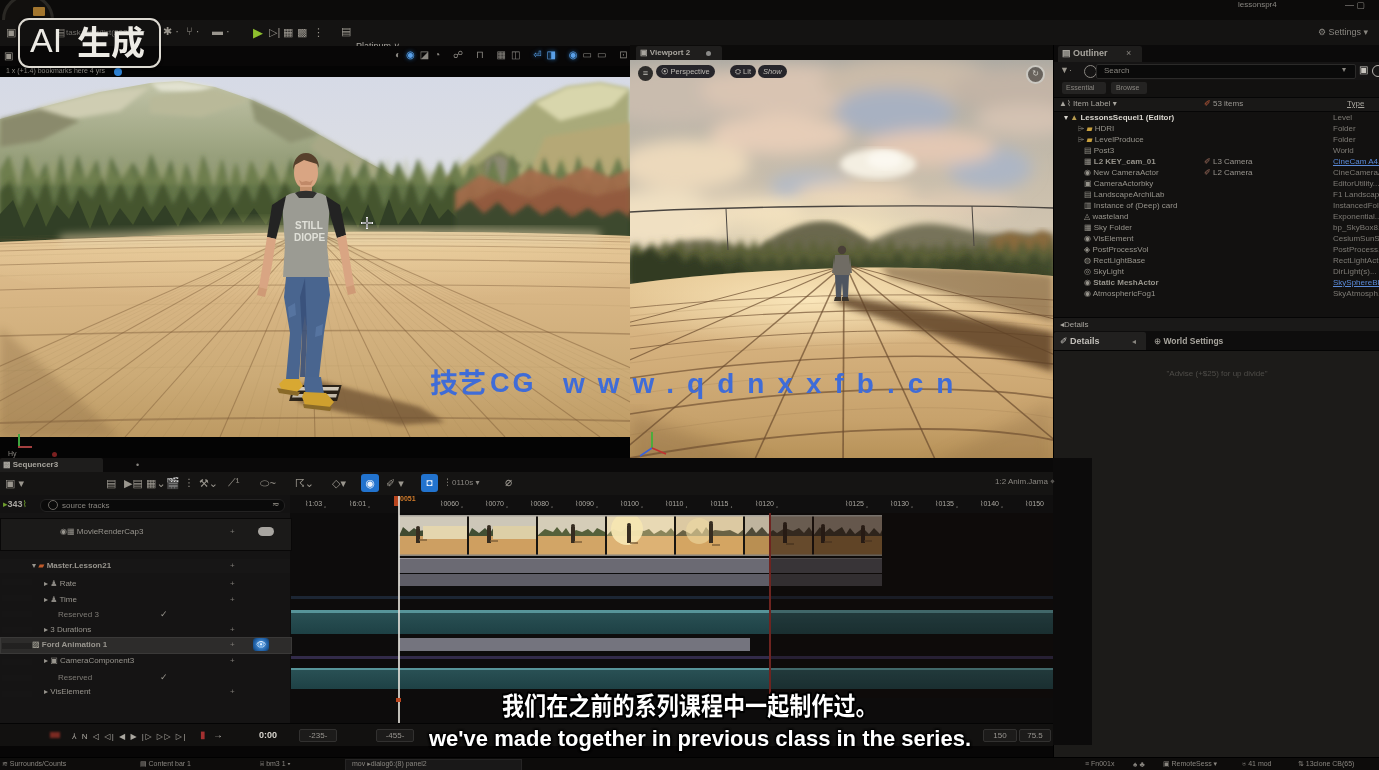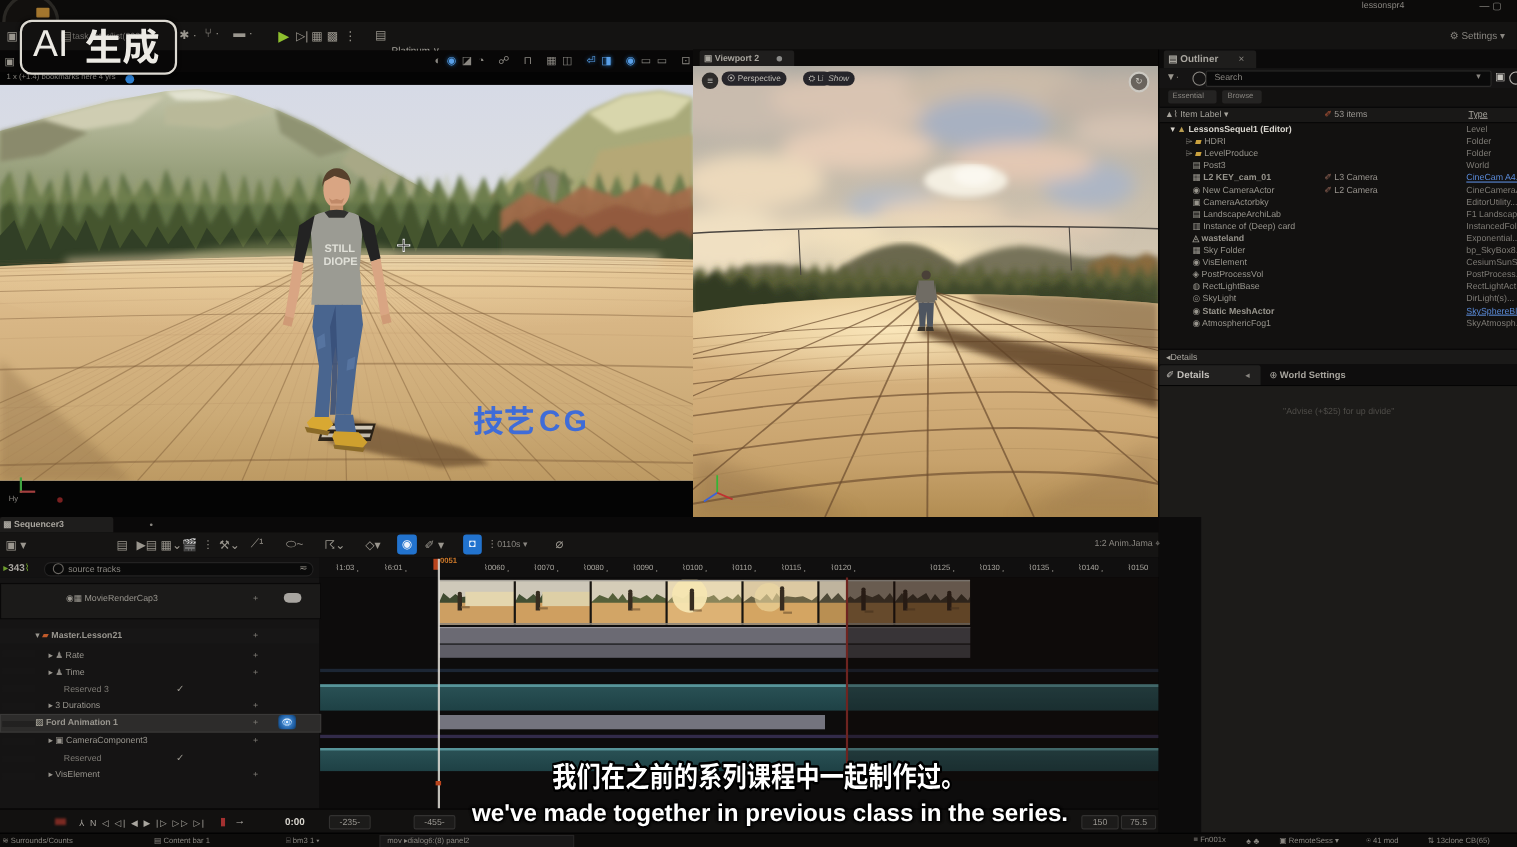--- a/index.html
+++ b/index.html
@@ -363,21 +363,21 @@
     <g stroke-width="1.6">
       <path d="M22,388 L22,372" stroke="#35b535"></path>
       <path d="M22,388 L10,396" stroke="#3a62d8"></path>
       <path d="M22,388 L36,394" stroke="#c03030"></path>
     </g>
   </svg>
   
   <div class="a" style="left:8px;top:6px;width:15px;height:15px;border-radius:50%;background:rgba(20,20,20,0.85);color:#c5c2bc;font-size:9px;text-align:center;line-height:15px;filter:blur(0.3px);">≡</div>
   <div class="a pill" style="left:26px;top:5px;">⦿ Perspective</div>
   <div class="a pill" style="left:100px;top:5px;">⛭ Lit</div>
-  <div class="a pill" style="left:118px;top:5px;font-style:italic;">Show</div>
+  <div class="a pill" style="left:128px;top:5px;font-style:italic;">Show</div>
   <div class="a" style="left:396px;top:5px;width:15px;height:15px;border-radius:50%;border:2px solid #ccc9c2;background:rgba(20,20,20,0.5);color:#ccc9c2;font-size:8px;text-align:center;line-height:14px;filter:blur(0.4px);">↻</div>
   </div>
 </div>
 
 <div id="rpanel" class="a" style="left:1053px;top:45px;width:326px;height:712px;background:#121110;border-left:1px solid #000;">
 
   <div class="a" style="left:0;top:0;width:326px;height:17px;background:#0b0a0a;"></div>
   <div class="a" style="left:4px;top:1px;width:84px;height:16px;background:#1e1d1c;border-radius:2px 2px 0 0;"></div>
   <div class="a bt" style="left:8px;top:3px;font-size:9px;font-weight:bold;">▤ Outliner</div>
   <div class="a bt2" style="left:72px;top:3px;font-size:9px;">×</div>
@@ -392,21 +392,21 @@
   <div class="a" style="left:318px;top:20px;width:10px;height:10px;border:1.5px solid #b8b5b0;border-radius:50%;"></div>
 
   <div class="a" style="left:8px;top:37px;width:44px;height:12px;background:#242322;border-radius:2px;"></div>
   <div class="a" style="left:57px;top:37px;width:36px;height:12px;background:#242322;border-radius:2px;"></div>
   <div class="a bt2" style="left:12px;top:39px;font-size:7px;">Essential</div>
   <div class="a bt2" style="left:62px;top:39px;font-size:7px;">Browse</div>
 
   <div class="a" style="left:0;top:52px;width:326px;height:13px;background:#191817;border-top:1px solid #060606;border-bottom:1px solid #060606;"></div>
   <div class="a bt" style="left:5px;top:54px;font-size:8px;">▲⌇ Item Label ▾</div>
   <div class="a" style="left:150px;top:54px;font-size:8px;color:#c05a3a;filter:blur(0.4px);">✐ <span style="color:#9a9792;">53 items</span></div>
-  <div class="a bt" style="left:281px;top:54px;font-size:8px;text-decoration:underline;">Type</div>
+  <div class="a bt" style="left:293px;top:54px;font-size:8px;text-decoration:underline;">Type</div>
 
   <div id="olrows" class="a" style="left:0;top:66px;width:326px;height:192px;font-size:8px;">
     <div class="a bt" style="left:10px;top:2px;color:#d8d5ce;">▾ <span style="color:#b89c50;">▲</span> <b>LessonsSequel1 (Editor)</b></div>
         <div class="a bt2" style="left:279px;top:2px;">Level</div>
     <div class="a bt" style="left:24px;top:13px;">⌲ <span style="color:#c9a13e;">▰</span> HDRI</div>
         <div class="a bt2" style="left:279px;top:13px;">Folder</div>
     <div class="a bt" style="left:24px;top:24px;">⌲ <span style="color:#c9a13e;">▰</span> LevelProduce</div>
         <div class="a bt2" style="left:279px;top:24px;">Folder</div>
     <div class="a bt" style="left:30px;top:35px;">▤ Post3</div>
         <div class="a bt2" style="left:279px;top:35px;">World</div>
@@ -415,21 +415,21 @@
         <div class="a" style="left:279px;top:46px;color:#5a8ad8;filter:blur(0.5px);text-decoration:underline;white-space:nowrap;">CineCam A4.2...</div>
     <div class="a bt" style="left:30px;top:57px;">◉ New CameraActor</div>
         <div class="a" style="left:150px;top:57px;color:#9a6a5a;filter:blur(0.5px);white-space:nowrap;">✐ <span style="color:#98948e;">L2 Camera</span></div>
         <div class="a bt2" style="left:279px;top:57px;">CineCameraA...</div>
     <div class="a bt" style="left:30px;top:68px;">▣ CameraActorbky</div>
         <div class="a bt2" style="left:279px;top:68px;">EditorUtility...</div>
     <div class="a bt" style="left:30px;top:79px;">▤ LandscapeArchiLab</div>
         <div class="a bt2" style="left:279px;top:79px;">F1 Landscape...</div>
     <div class="a bt" style="left:30px;top:90px;">▥ Instance of (Deep) card</div>
         <div class="a bt2" style="left:279px;top:90px;">InstancedFol...</div>
-    <div class="a bt" style="left:30px;top:101px;font-weight:bold;">◬ wasteland</div>
+    <div class="a bt" style="left:30px;top:101px;">◬ wasteland</div>
         <div class="a bt2" style="left:279px;top:101px;">Exponential...</div>
     <div class="a bt" style="left:30px;top:112px;">▦ Sky Folder</div>
         <div class="a bt2" style="left:279px;top:112px;">bp_SkyBox8...</div>
     <div class="a bt" style="left:30px;top:123px;">◉ VisElement</div>
         <div class="a bt2" style="left:279px;top:123px;">CesiumSunS...</div>
     <div class="a bt" style="left:30px;top:134px;">◈ PostProcessVol</div>
         <div class="a bt2" style="left:279px;top:134px;">PostProcess...</div>
     <div class="a bt" style="left:30px;top:145px;">◍ RectLightBase</div>
         <div class="a bt2" style="left:279px;top:145px;">RectLightAct...</div>
     <div class="a bt" style="left:30px;top:156px;">◎ SkyLight</div>
@@ -444,21 +444,21 @@
   <div class="a bt" style="left:6px;top:275px;font-size:8px;">◂Details</div>
   <div class="a" style="left:0;top:286px;width:326px;height:19px;background:#0e0d0d;border-bottom:1px solid #040404;"></div>
   <div class="a" style="left:0;top:287px;width:92px;height:18px;background:#21201f;border-radius:2px 2px 0 0;"></div>
   <div class="a" style="left:6px;top:291px;font-size:9px;color:#c2bfba;filter:blur(0.5px);">✐ <b>Details</b></div>
   <div class="a bt2" style="left:78px;top:292px;font-size:8px;">◂</div>
   <div class="a bt" style="left:100px;top:291px;font-size:8.5px;">⊕ <b>World Settings</b></div>
   <div class="a" style="left:0;top:306px;width:326px;height:406px;background:#1c1b19;"></div>
   <div class="a" style="left:0;top:324px;width:326px;text-align:center;font-size:8px;color:#4e4c48;filter:blur(0.5px);">"Advise (+$25) for up divide"</div>
 </div>
 
-<div id="seq" class="a" style="left:0;top:470px;width:1092px;height:287px;background:#0c0b0b;">
+<div id="seq" class="a" style="left:0;top:458px;width:1092px;height:287px;background:#0c0b0b;">
 
   <div class="a" style="left:0;top:0;width:1053px;height:14px;background:#0a0909;"></div>
   <div class="a" style="left:0;top:0;width:103px;height:14px;background:#1e1d1c;border-radius:2px 2px 0 0;"></div>
   <div class="a bt" style="left:3px;top:2px;font-size:8px;font-weight:bold;">▩ Sequencer3</div>
   <div class="a bt2" style="left:136px;top:2px;font-size:9px;">•</div>
 
   <div class="a" style="left:0;top:14px;width:1053px;height:23px;background:#151413;border-bottom:1px solid #060505;"></div>
   <div class="a ic" style="left:5px;top:19px;font-size:11px;">▣ ▾</div>
   <div class="a ic" style="left:106px;top:19px;font-size:11px;">▤</div>
   <div class="a ic" style="left:124px;top:19px;font-size:11px;">▶▤</div>
@@ -658,20 +658,21 @@
     <svg class="a" style="left:77px;top:24px;filter:blur(0.7px)" width="72" height="40" xmlns="http://www.w3.org/2000/svg">
       <path transform="translate(0.0,31) scale(0.03400,-0.03400)" d="M208 837C173 699 108 562 30 477C60 461 114 425 138 405C171 445 202 495 231 551H439V374H166V258H439V56H51V-61H955V56H565V258H865V374H565V551H904V668H565V850H439V668H284C303 714 319 761 332 809Z" fill="#eceae4"></path>
       <path transform="translate(34.0,31) scale(0.03400,-0.03400)" d="M514 848C514 799 516 749 518 700H108V406C108 276 102 100 25 -20C52 -34 106 -78 127 -102C210 21 231 217 234 364H365C363 238 359 189 348 175C341 166 331 163 318 163C301 163 268 164 232 167C249 137 262 90 264 55C311 54 354 55 381 59C410 64 431 73 451 98C474 128 479 218 483 429C483 443 483 473 483 473H234V582H525C538 431 560 290 595 176C537 110 468 55 390 13C416 -10 460 -60 477 -86C539 -48 595 -3 646 50C690 -32 747 -82 817 -82C910 -82 950 -38 969 149C937 161 894 189 867 216C862 90 850 40 827 40C794 40 762 82 734 154C807 253 865 369 907 500L786 529C762 448 730 373 690 306C672 387 658 481 649 582H960V700H856L905 751C868 785 795 830 740 859L667 787C708 763 759 729 795 700H642C640 749 639 798 640 848Z" fill="#eceae4"></path>
     </svg>
 
 <svg class="a" style="left:430px;top:367px;filter:blur(0.5px)" width="60" height="36" xmlns="http://www.w3.org/2000/svg">
       <path transform="translate(0.0,26) scale(0.02800,-0.02800)" d="M601 850V707H386V596H601V476H403V368H456L425 359C463 267 510 187 569 119C498 74 417 42 328 21C351 -5 379 -56 392 -87C490 -58 579 -18 656 36C726 -20 809 -62 907 -90C924 -60 958 -11 984 13C894 35 816 69 751 114C836 199 900 309 938 449L861 480L841 476H720V596H945V707H720V850ZM542 368H787C757 299 713 240 660 190C610 241 571 301 542 368ZM156 850V659H40V548H156V370C108 359 64 349 27 342L58 227L156 252V44C156 29 151 24 137 24C124 24 82 24 42 25C57 -6 72 -54 76 -84C147 -84 195 -81 229 -63C263 -44 274 -15 274 43V283L381 312L366 422L274 399V548H373V659H274V850Z" fill="#3f6cd8"></path>
       <path transform="translate(28.0,26) scale(0.02800,-0.02800)" d="M147 504V393H512C181 211 163 150 163 84C164 -5 236 -61 389 -61H752C886 -61 938 -24 953 161C917 167 875 181 841 200C836 73 815 55 764 55H380C322 55 287 66 287 95C287 131 322 179 823 427C834 431 842 438 847 442L762 508L737 503ZM615 850V752H385V850H262V752H50V637H262V562H385V637H615V562H738V637H947V752H738V850Z" fill="#3f6cd8"></path>
     </svg>
     <div class="a" style="left:490px;top:368px;font-size:27px;font-weight:bold;color:#3f6cd8;filter:blur(0.5px);letter-spacing:3px;">CG</div>
+    <div class="a" style="left:563px;top:368px;font-size:28px;font-weight:bold;color:#3f6cd8;filter:blur(0.5px);letter-spacing:13px;white-space:nowrap;">www.qdnxxfb.cn</div>
 
 <svg class="a" style="left:502px;top:686px" width="381" height="38" xmlns="http://www.w3.org/2000/svg">
       <path transform="translate(0.0,29.5) scale(0.02210,-0.02600)" d="M705 761C759 711 822 641 847 594L944 661C915 709 849 775 795 822ZM815 419C789 370 756 324 719 282C708 333 698 391 690 452H952V565H678C670 654 666 748 668 842H543C544 750 547 656 555 565H360V700C419 712 475 726 526 741L444 843C342 809 185 777 45 759C58 732 74 687 79 658C130 664 185 671 239 679V565H50V452H239V316C160 303 88 291 31 283L60 162L239 197V52C239 36 233 31 216 31C198 30 139 29 83 32C100 -1 120 -56 125 -89C207 -89 267 -85 307 -66C347 -47 360 -14 360 51V222L525 257L517 365L360 337V452H566C578 354 595 261 617 182C548 124 470 75 391 39C421 12 455 -28 472 -57C537 -23 600 18 658 65C701 -33 758 -93 831 -93C922 -93 960 -49 979 127C947 140 906 168 880 196C875 77 863 29 843 29C812 29 781 75 754 152C819 218 875 292 920 373Z" fill="#000" stroke="#000" stroke-width="170" stroke-linejoin="round"></path>
       <path transform="translate(0.0,29.5) scale(0.02210,-0.02600)" d="M705 761C759 711 822 641 847 594L944 661C915 709 849 775 795 822ZM815 419C789 370 756 324 719 282C708 333 698 391 690 452H952V565H678C670 654 666 748 668 842H543C544 750 547 656 555 565H360V700C419 712 475 726 526 741L444 843C342 809 185 777 45 759C58 732 74 687 79 658C130 664 185 671 239 679V565H50V452H239V316C160 303 88 291 31 283L60 162L239 197V52C239 36 233 31 216 31C198 30 139 29 83 32C100 -1 120 -56 125 -89C207 -89 267 -85 307 -66C347 -47 360 -14 360 51V222L525 257L517 365L360 337V452H566C578 354 595 261 617 182C548 124 470 75 391 39C421 12 455 -28 472 -57C537 -23 600 18 658 65C701 -33 758 -93 831 -93C922 -93 960 -49 979 127C947 140 906 168 880 196C875 77 863 29 843 29C812 29 781 75 754 152C819 218 875 292 920 373Z" fill="#fff"></path>
       <path transform="translate(22.1,29.5) scale(0.02210,-0.02600)" d="M359 798C402 736 454 653 476 602L574 662C549 713 494 793 450 851ZM316 628V-88H433V628ZM573 817V709H816V43C816 28 811 22 795 22C779 21 726 21 679 24C695 -6 711 -56 716 -87C795 -87 848 -84 885 -66C923 -48 935 -17 935 42V817ZM202 846C163 701 98 554 23 458C43 427 73 359 82 329C95 345 108 363 120 381V-89H234V595C265 667 292 742 313 814Z" fill="#000" stroke="#000" stroke-width="170" stroke-linejoin="round"></path>
       <path transform="translate(22.1,29.5) scale(0.02210,-0.02600)" d="M359 798C402 736 454 653 476 602L574 662C549 713 494 793 450 851ZM316 628V-88H433V628ZM573 817V709H816V43C816 28 811 22 795 22C779 21 726 21 679 24C695 -6 711 -56 716 -87C795 -87 848 -84 885 -66C923 -48 935 -17 935 42V817ZM202 846C163 701 98 554 23 458C43 427 73 359 82 329C95 345 108 363 120 381V-89H234V595C265 667 292 742 313 814Z" fill="#fff"></path>
       <path transform="translate(44.2,29.5) scale(0.02210,-0.02600)" d="M371 850C359 804 344 757 326 711H55V596H273C212 480 129 375 23 306C42 277 69 224 82 191C114 213 143 236 171 262V-88H292V398C337 459 376 526 409 596H947V711H458C472 747 485 784 496 820ZM585 553V387H381V276H585V47H343V-64H944V47H706V276H906V387H706V553Z" fill="#000" stroke="#000" stroke-width="170" stroke-linejoin="round"></path>
       <path transform="translate(44.2,29.5) scale(0.02210,-0.02600)" d="M371 850C359 804 344 757 326 711H55V596H273C212 480 129 375 23 306C42 277 69 224 82 191C114 213 143 236 171 262V-88H292V398C337 459 376 526 409 596H947V711H458C472 747 485 784 496 820ZM585 553V387H381V276H585V47H343V-64H944V47H706V276H906V387H706V553Z" fill="#fff"></path>
       <path transform="translate(66.3,29.5) scale(0.02210,-0.02600)" d="M249 157C192 157 113 103 41 26L128 -87C169 -23 214 44 246 44C267 44 301 11 344 -16C413 -57 492 -70 616 -70C716 -70 867 -64 938 -59C940 -27 960 36 972 68C876 54 723 45 621 45C515 45 431 52 368 90C570 223 778 422 904 610L812 670L789 664H553L615 699C591 742 539 812 501 862L393 804C422 762 460 707 484 664H92V546H698C590 410 419 256 255 156Z" fill="#000" stroke="#000" stroke-width="170" stroke-linejoin="round"></path>
       <path transform="translate(66.3,29.5) scale(0.02210,-0.02600)" d="M249 157C192 157 113 103 41 26L128 -87C169 -23 214 44 246 44C267 44 301 11 344 -16C413 -57 492 -70 616 -70C716 -70 867 -64 938 -59C940 -27 960 36 972 68C876 54 723 45 621 45C515 45 431 52 368 90C570 223 778 422 904 610L812 670L789 664H553L615 699C591 742 539 812 501 862L393 804C422 762 460 707 484 664H92V546H698C590 410 419 256 255 156Z" fill="#fff"></path>

